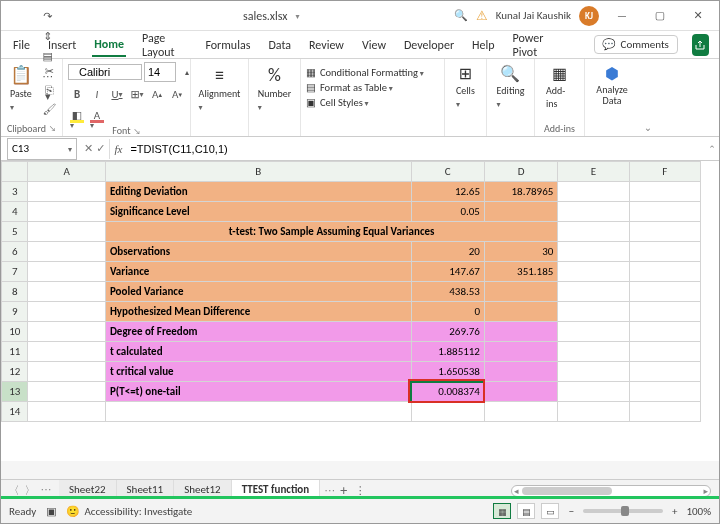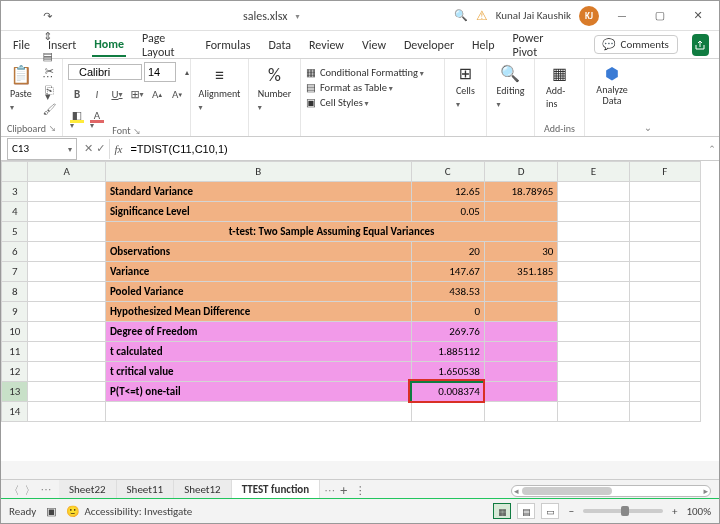--- a/index.html
+++ b/index.html
@@ -80,21 +80,21 @@
   .sheet-tab { padding: 3px 10px; border-right:1px solid #ddd; background:#ececec; color:#333; }
   .sheet-tab.active { background:#fff; border-bottom: 2px solid #107c41; font-weight:600; }
   .add-sheet { padding: 0 6px; color:#666; font-size:14px; }
   .scroll-hint { flex:1; }
   .hscroll { width: 200px; height: 12px; border:1px solid #bbb; border-radius:6px; margin-right:8px; position:relative; background:#fff; }
   .hscroll .thumb { position:absolute; left:10px; top:1px; width:90px; height:8px; border-radius:5px; background:#ccc; }
   .hscroll .l, .hscroll .r { position:absolute; top:-1px; font-size:9px; color:#888; }
   .hscroll .l { left:2px; } .hscroll .r { right:2px; }
 
   
-  .status { position:absolute; left:0; right:0; bottom:0; height:22px; background:#f3f3f3; border-top:1px solid #22c55e; display:flex; align-items:center; justify-content:space-between; padding: 12px 8px; font-size:11px; color:#444;}
+  .status { position:absolute; left:0; right:0; bottom:0; height:22px; background:#f3f3f3; border-top:3px solid #22c55e; display:flex; align-items:center; justify-content:space-between; padding: 12px 8px; font-size:11px; color:#444;}
   .status .left { display:flex; align-items:center; gap:10px;}
   .status .right { display:flex; align-items:center; gap:6px;}
   .zoom-slider { width:80px; height:4px; background:#ccc; position:relative; border-radius:2px;}
   .zoom-slider .knob { position:absolute; left:38px; top:-3px; width:8px; height:10px; background:#888; border-radius:2px;}
   .view-btn { width:18px; height:16px; border:1px solid #ccc; display:flex; align-items:center; justify-content:center; font-size:9px; background:#fff;}
   .view-btn.active { background:#d8ead8; border-color:#107c41;}
 </style>
 </head>
 <body>
 
@@ -313,21 +313,21 @@
           <th class="colF">F</th>
         </tr>
       </thead>
       <tbody>
         <tr>
           <td class="rowhead">3</td>
           <td>
             <div class="cell"></div>
           </td>
           <td class="bg-orange">
-            <div class="cell bld">Standard Variance</div>
+            <div class="cell bld">Editing Deviation</div>
           </td>
           <td class="bg-orange ">
             <div class="cell right">12.65</div>
           </td>
           <td class="bg-orange">
             <div class="cell right">18.78965</div>
           </td>
           <td>
             <div class="cell"></div>
           </td>

